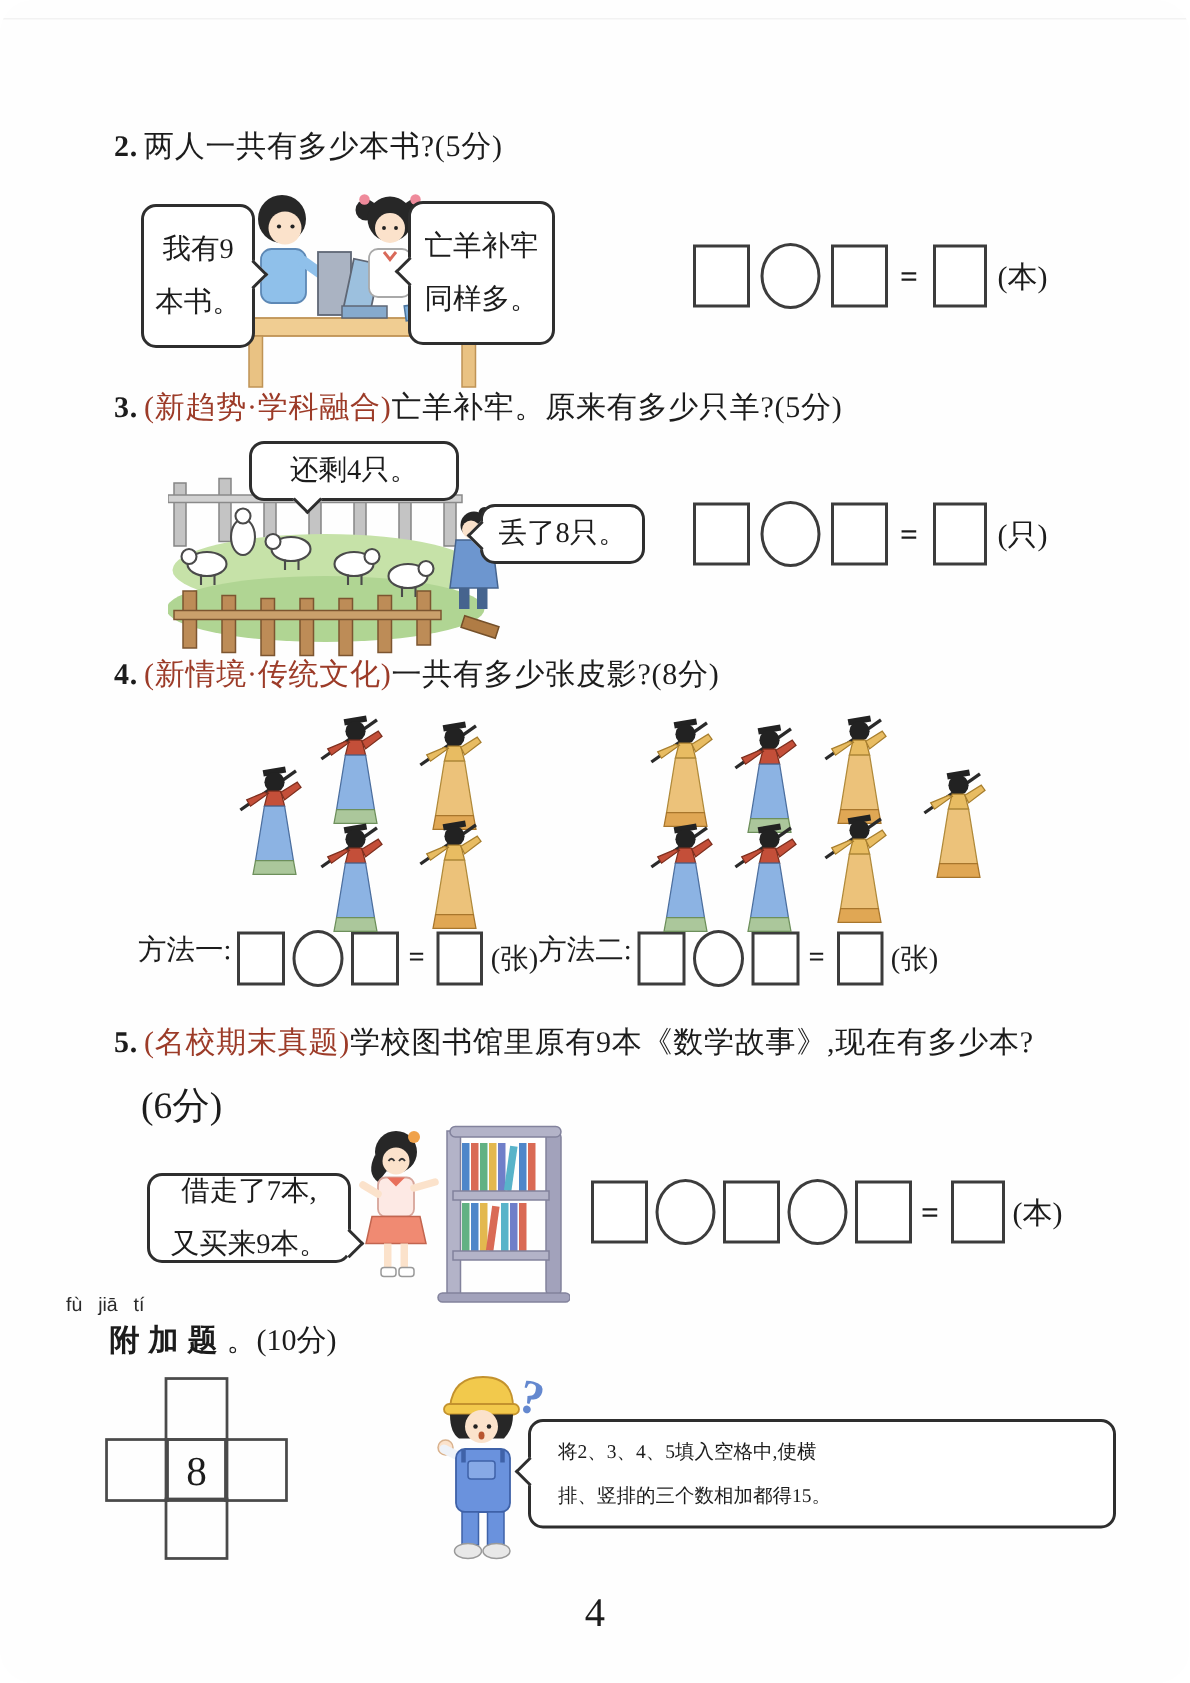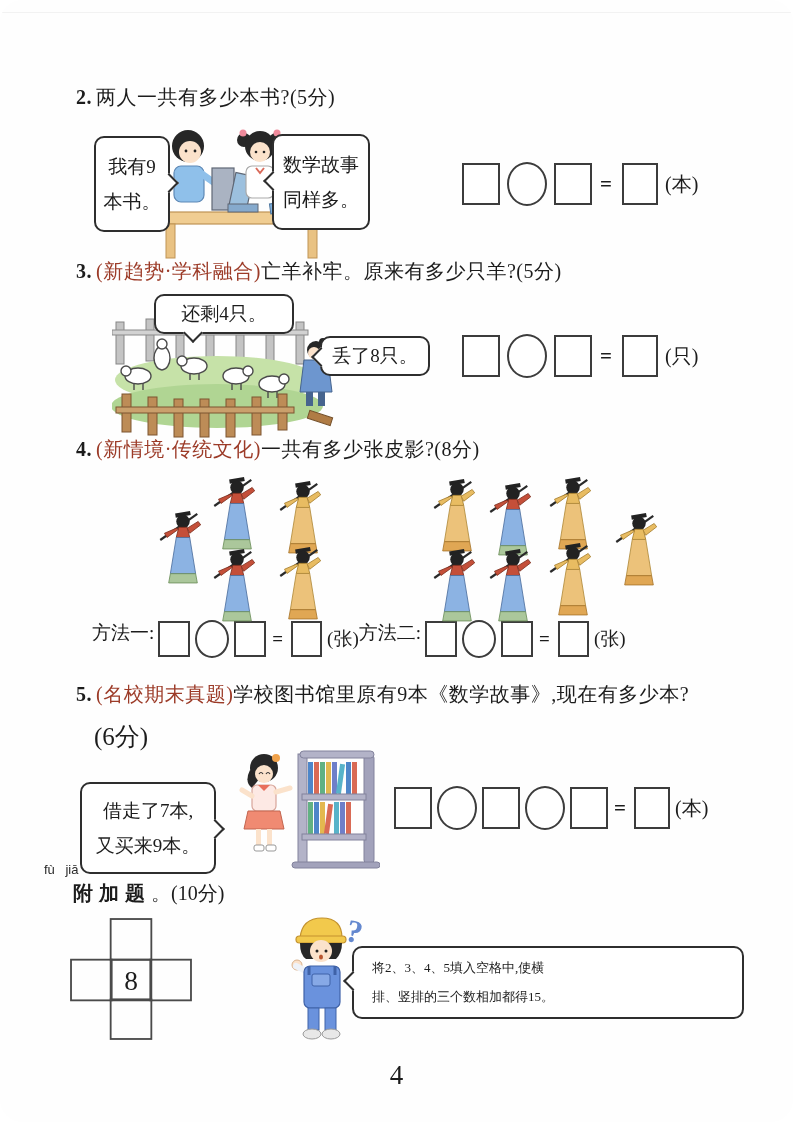--- a/index.html
+++ b/index.html
@@ -113,39 +113,39 @@
     <circle cx="120" cy="30" r="15" fill="#272727"></circle>
     <circle cx="120" cy="36" r="10" fill="#fbe2cb"></circle>
     <circle cx="116" cy="36" r="1.3" fill="#222"></circle>
       <circle cx="124" cy="36" r="1.3" fill="#222"></circle>
     <rect x="106" y="50" width="28" height="32" rx="6" fill="#ffffff" stroke="#a9a9a9" stroke-width="1.2"></rect>
     <path d="M116 52 L120 57 L124 52" fill="none" stroke="#d96a5a" stroke-width="2"></path>
     <rect x="130" y="86" width="28" height="10" fill="#7fb0dd" stroke="#4d769f" stroke-width="1" transform="rotate(-8 144 91)"></rect>
   </svg>
 
   <div class="bubble" style="left:272px;top:134px;width:98px;height:96px">
-    <span class="line">数学故事</span>
+    <span class="line">亡羊补牢</span>
     <span class="line">同样多。</span>
     <span class="tail t-left"></span>
   </div>
 
   <div class="answer-row" style="left:462px;top:162px">
     <div class="sq"></div>
     <div class="ci"></div>
     <div class="sq"></div>
     <span class="eq">=</span>
     <div class="res"></div>
     <span class="unit">(本)</span>
   </div>
 
   <div class="qhead" style="left:76px;top:258px">
     <span class="qnum">3.</span><span class="qtag">(新趋势·学科融合)</span><span>亡羊补牢。原来有多少只羊?(5分)</span>
   </div>
 
-  <div class="bubble" style="left:154px;top:294px;width:140px;height:40px">
+  <div class="bubble" style="left:166px;top:294px;width:140px;height:40px">
     <span class="line">还剩4只。</span>
     <span class="tail t-down"></span>
   </div>
 
   <svg class="illus" style="left:112px;top:300px" width="240" height="140" viewBox="0 0 240 140">
     <g fill="#c4c4c4" stroke="#858585" stroke-width="1">
       <rect x="4" y="22" width="8" height="42"></rect>
         <rect x="34" y="19" width="8" height="42"></rect>
       <rect x="64" y="17" width="8" height="42"></rect>
         <rect x="94" y="17" width="8" height="42"></rect>
@@ -275,21 +275,21 @@
       <div class="res"></div>
       <span class="unit">(张)</span>
     </div>
   </div>
 
   <div class="qhead" style="left:76px;top:681px">
     <span class="qnum">5.</span><span class="qtag">(名校期末真题)</span><span>学校图书馆里原有9本《数学故事》,现在有多少本?</span>
   </div>
   <div class="score-line" style="left:94px;top:720px">(6分)</div>
 
-  <div class="bubble" style="left:80px;top:782px;width:136px;height:92px">
+  <div class="bubble" style="left:98px;top:782px;width:136px;height:60px">
     <span class="line">借走了7本,</span>
     <span class="line">又买来9本。</span>
     <span class="tail t-right"></span>
   </div>
 
   <svg class="illus" style="left:230px;top:748px" width="150" height="122" viewBox="0 0 150 122">
     <circle cx="34" cy="20" r="14" fill="#272727"></circle>
     <path d="M20 22 Q14 34 22 40 L30 30 Z" fill="#272727"></path>
     <circle cx="46" cy="10" r="4" fill="#f0a24b"></circle>
     <circle cx="34" cy="26" r="9" fill="#fbe2cb"></circle>

